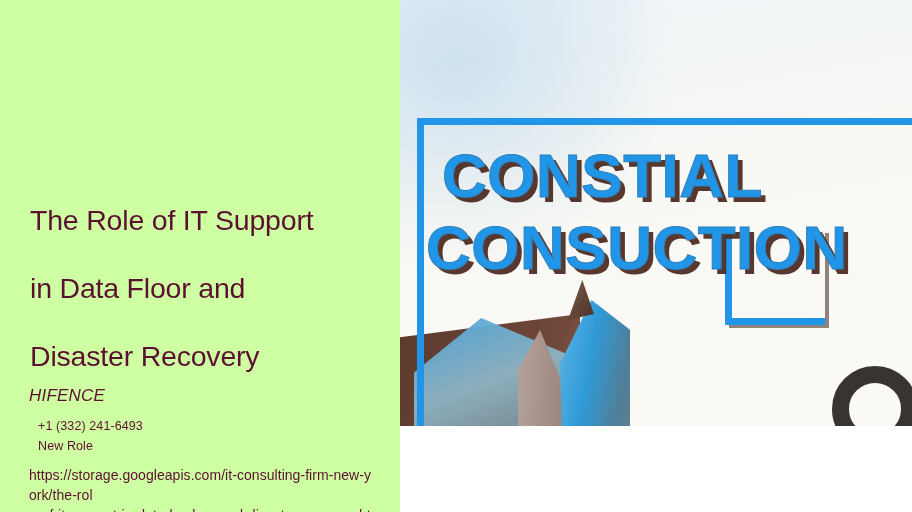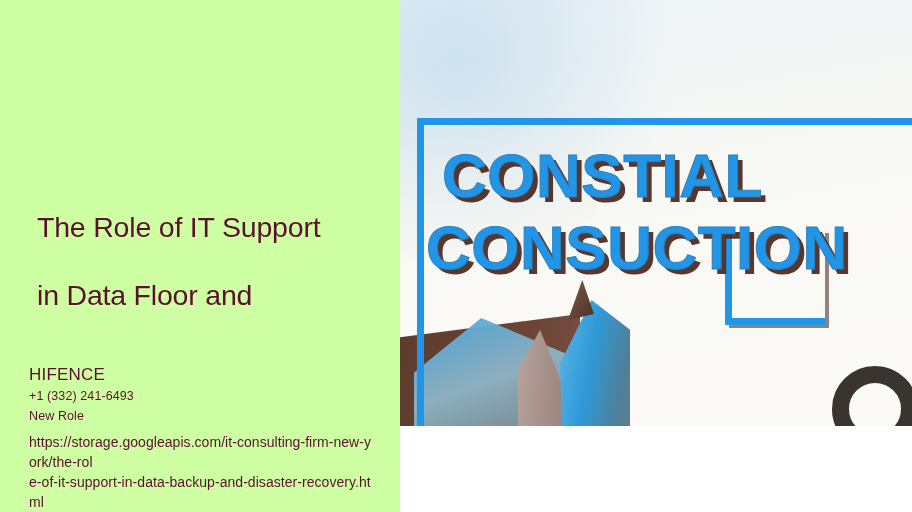--- a/index.html
+++ b/index.html
@@ -31,40 +31,41 @@
     box-sizing: border-box;
     flex: 0 0 400px;
   }
   .info-inner {
     position: absolute;
     left: 29px;
     top: 168px;
     width: 345px;
   }
   .article-title {
-    margin: 8px;
+    margin: 1px;
     padding: 0;
     font-size: 28.5px;
     line-height: 34px;
     font-weight: 400;
     letter-spacing: -0.2px;
     color: #5c1030;
     font-family: "Liberation Sans", sans-serif;
     white-space: pre-line;
   }
   .brand-name {
-    margin: 18px 0 0 0;
+    margin: 12px 0 0 0;
     font-size: 17px;
     line-height: 22px;
     font-weight: 400;
     letter-spacing: 0.2px;
     color: #5c1030;
+    font-style: italic;
   }
   .contact-list {
-    margin: 0;
+    margin: 9px;
     padding: 0;
     list-style: none;
   }
   .contact-list li {
     font-size: 12.5px;
     line-height: 20px;
     color: #5c1030;
     letter-spacing: 0.1px;
   }
   .source-url {
@@ -258,20 +259,21 @@
 <body>
 
 <div class="page">
 
   <section class="info-panel">
     <div class="info-inner">
 
       <h1 class="article-title">
         <span>The Role of IT Support</span><br>
         <span>in Data Floor and</span><br>
+        <span>Disaster Recovery</span>
       </h1>
 
       <div class="brand-name">HIFENCE</div>
 
       <ul class="contact-list">
         <li>+1 (332) 241-6493</li>
         <li>New Role</li>
       </ul>
 
       <div class="source-url">

